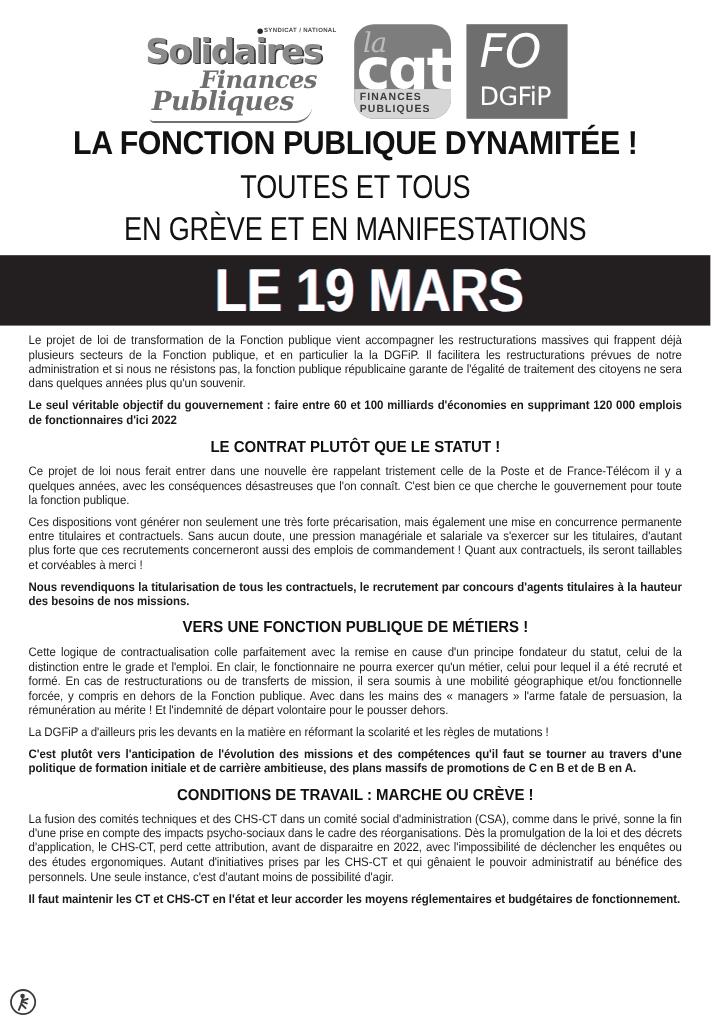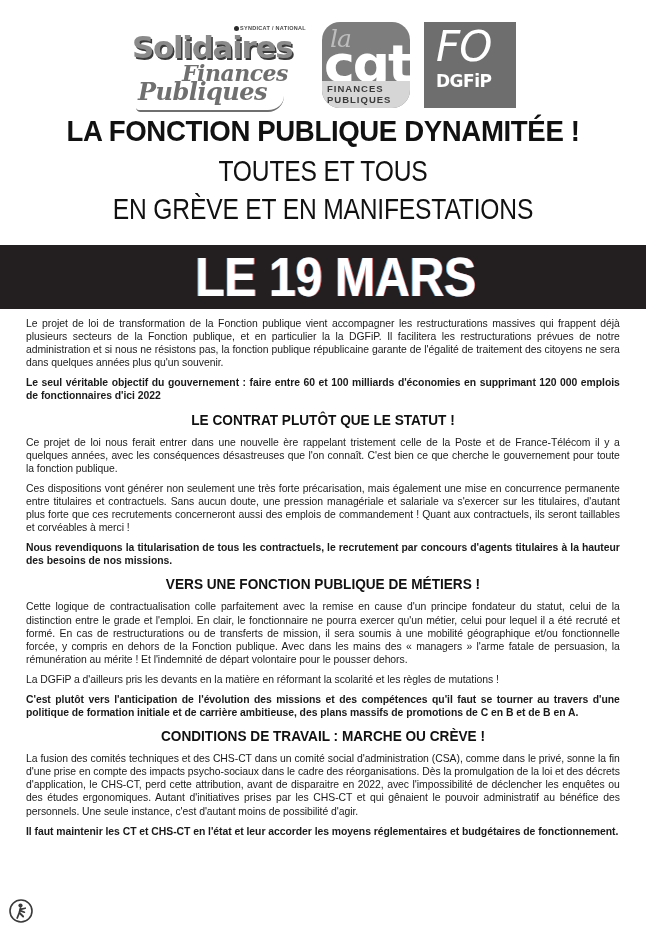--- a/index.html
+++ b/index.html
@@ -162,24 +162,24 @@
     font-family: "DejaVu Sans", sans-serif;
     font-weight: normal;
     font-style: italic;
     font-size: 42px;
     line-height: 1;
     letter-spacing: -1px;
   }
   .fo-sub {
     position: absolute;
     left: 12px;
-    bottom: 17px;
+    bottom: 7px;
     font-family: "DejaVu Sans", sans-serif;
-    font-weight: bold;
-    font-size: 17px;
+    font-weight: normal;
+    font-size: 23px;
     letter-spacing: -0.5px;
   }
 
   
   .headline-block {
     text-align: center;
     padding: 0 10px;
   }
   .headline-1 {
     font-family: "Liberation Sans Narrow", "Liberation Sans", sans-serif;
@@ -198,21 +198,21 @@
     line-height: 38px;
     letter-spacing: -0.2px;
     color: #111111;
     transform: scaleX(0.82);
   }
   .headline-2 { margin-top: 4px; }
 
   .banner {
     background: #231f20;
     height: 64px;
-    margin-top: 17px;
+    margin-top: 4px;
     display: flex;
     align-items: center;
     justify-content: center;
     padding-left: 24px;
   }
   .banner-text {
     color: #ffffff;
     font-family: "Liberation Sans Narrow", "Liberation Sans", sans-serif;
     font-weight: bold;
     font-size: 55px;

